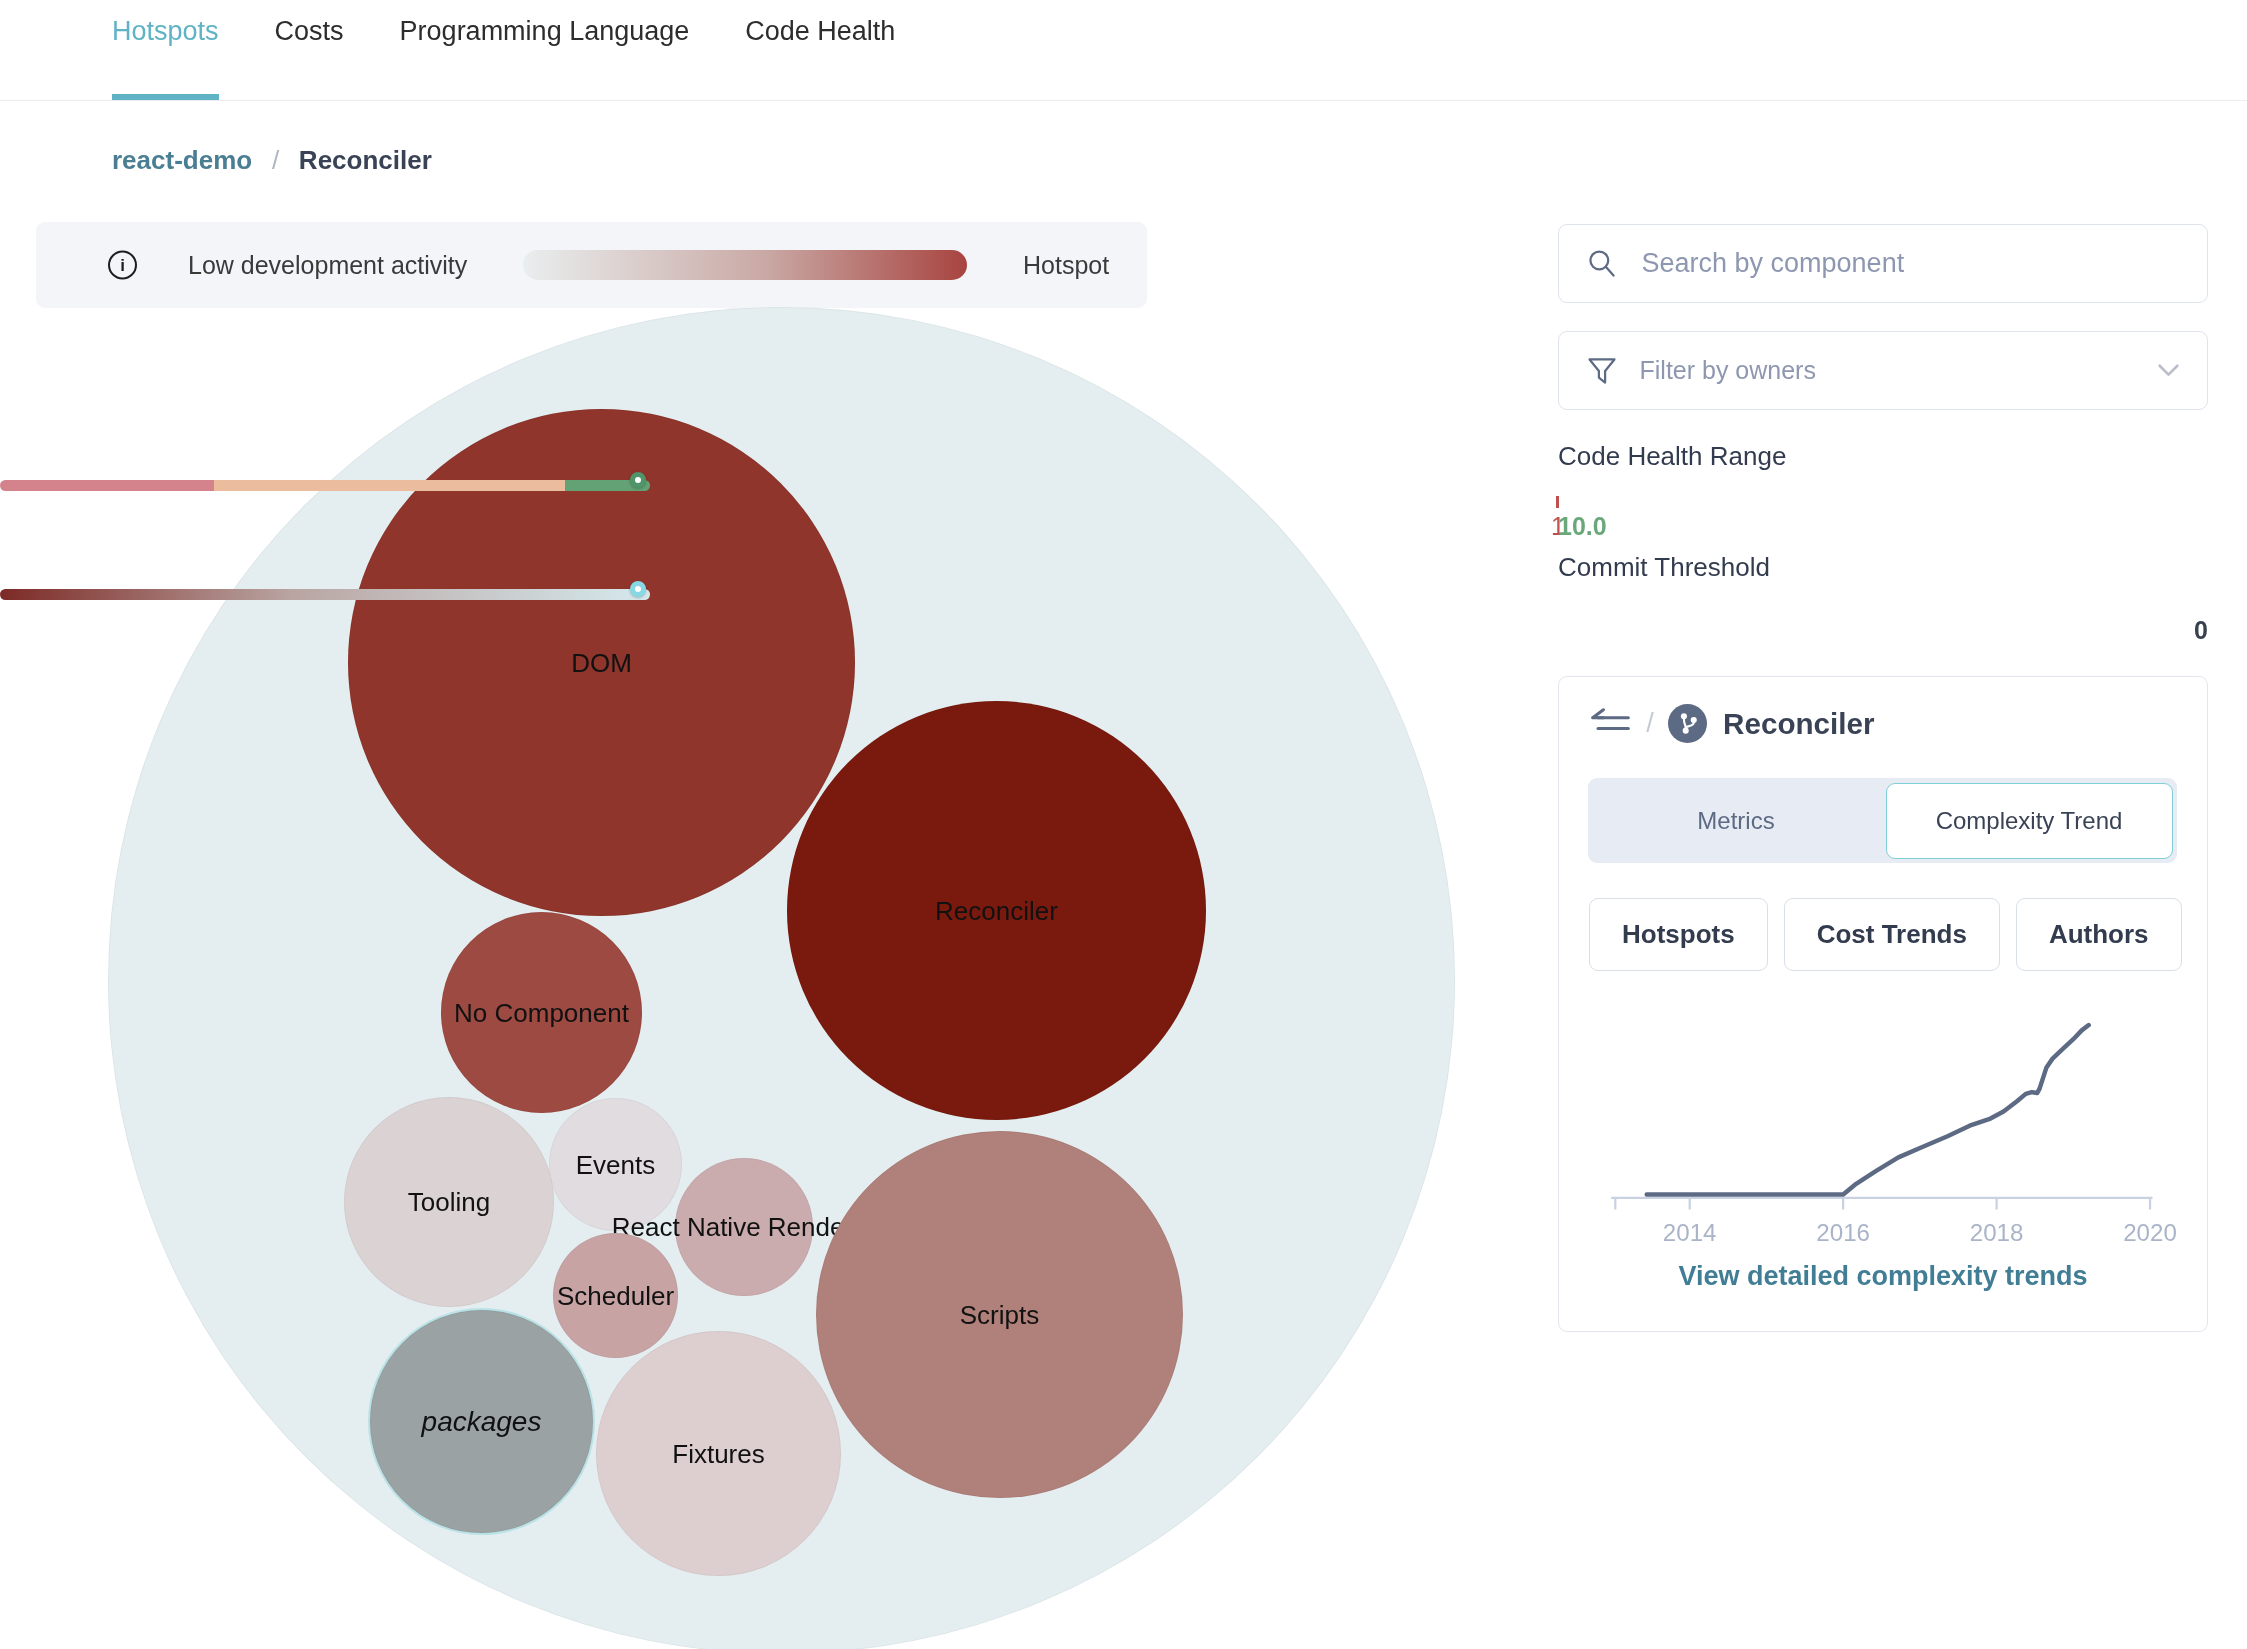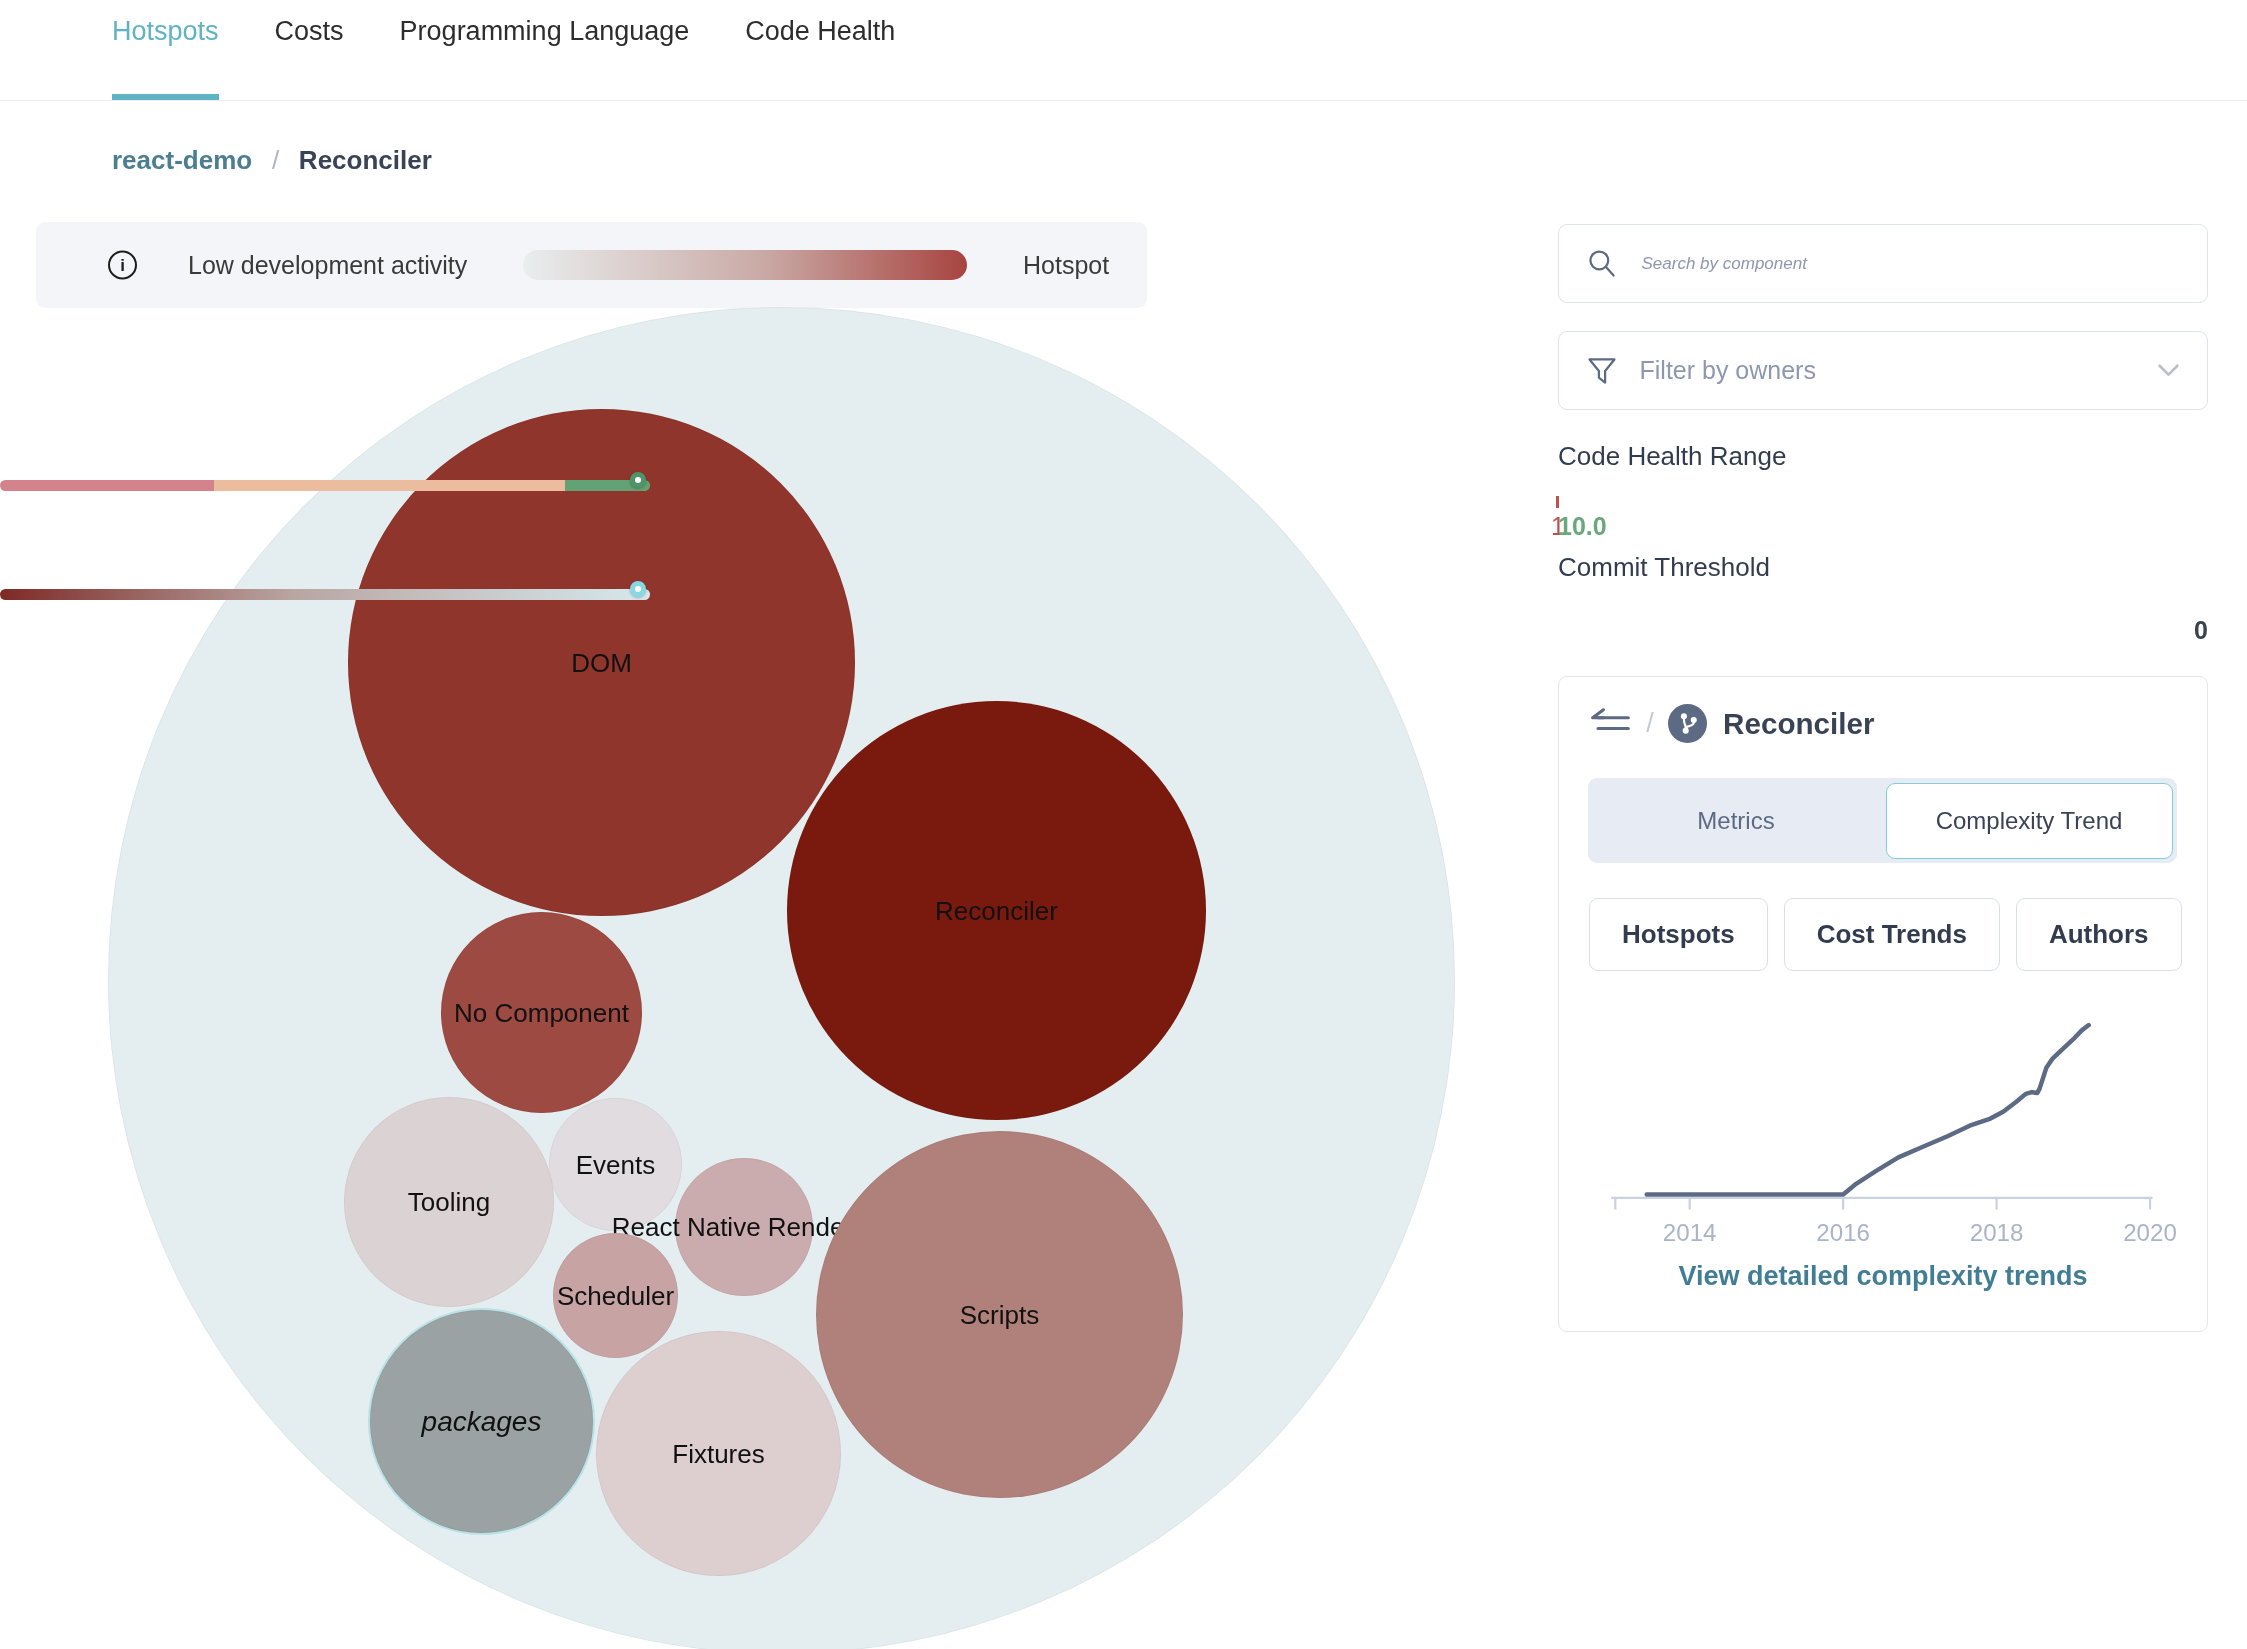--- a/index.html
+++ b/index.html
@@ -38,22 +38,22 @@
   .bubble-label{position:absolute;left:50%;top:50%;transform:translate(-50%,-50%);
                 white-space:nowrap;font-size:26px;color:#111;}
   .bubble-label.italic{font-style:italic;font-weight:400;font-size:28px;}
 
   
   .rc{position:absolute;left:1558px;width:650px;}
   .input-box{top:224px;height:79px;border:1.3px solid #dfe3ec;border-radius:9px;
              display:flex;align-items:center;padding:0 27px;background:#fff;}
   .input-box.filter{top:331px;}
   .input-box svg{flex:0 0 auto;}
-  .ghost-input{border:none;outline:none;flex:1;margin-left:21.5px;font-size:17px;
-               font-family:"Liberation Sans",sans-serif;color:#3a4355;background:transparent;font-style:italic;}
+  .ghost-input{border:none;outline:none;flex:1;margin-left:21.5px;font-size:27px;
+               font-family:"Liberation Sans",sans-serif;color:#3a4355;background:transparent;}
   .ghost-input::placeholder{color:#8e97b0;}
   .filter-label{margin-left:21.5px;font-size:25px;color:#8e97b0;flex:1;}
 
   .slider-label{font-size:26px;color:#333c4f;font-weight:500;}
   .slider-track{position:absolute;left:0;width:650px;height:10.7px;border-radius:5.4px;}
   .slider-handle{position:absolute;width:16px;height:16px;border-radius:50%;background:#fff;
                  border:5.8px solid #4f9569;box-shadow:0 0.9px 2.7px rgba(0,0,0,.25);}
   .minmax{position:absolute;font-size:25px;}
 
   

